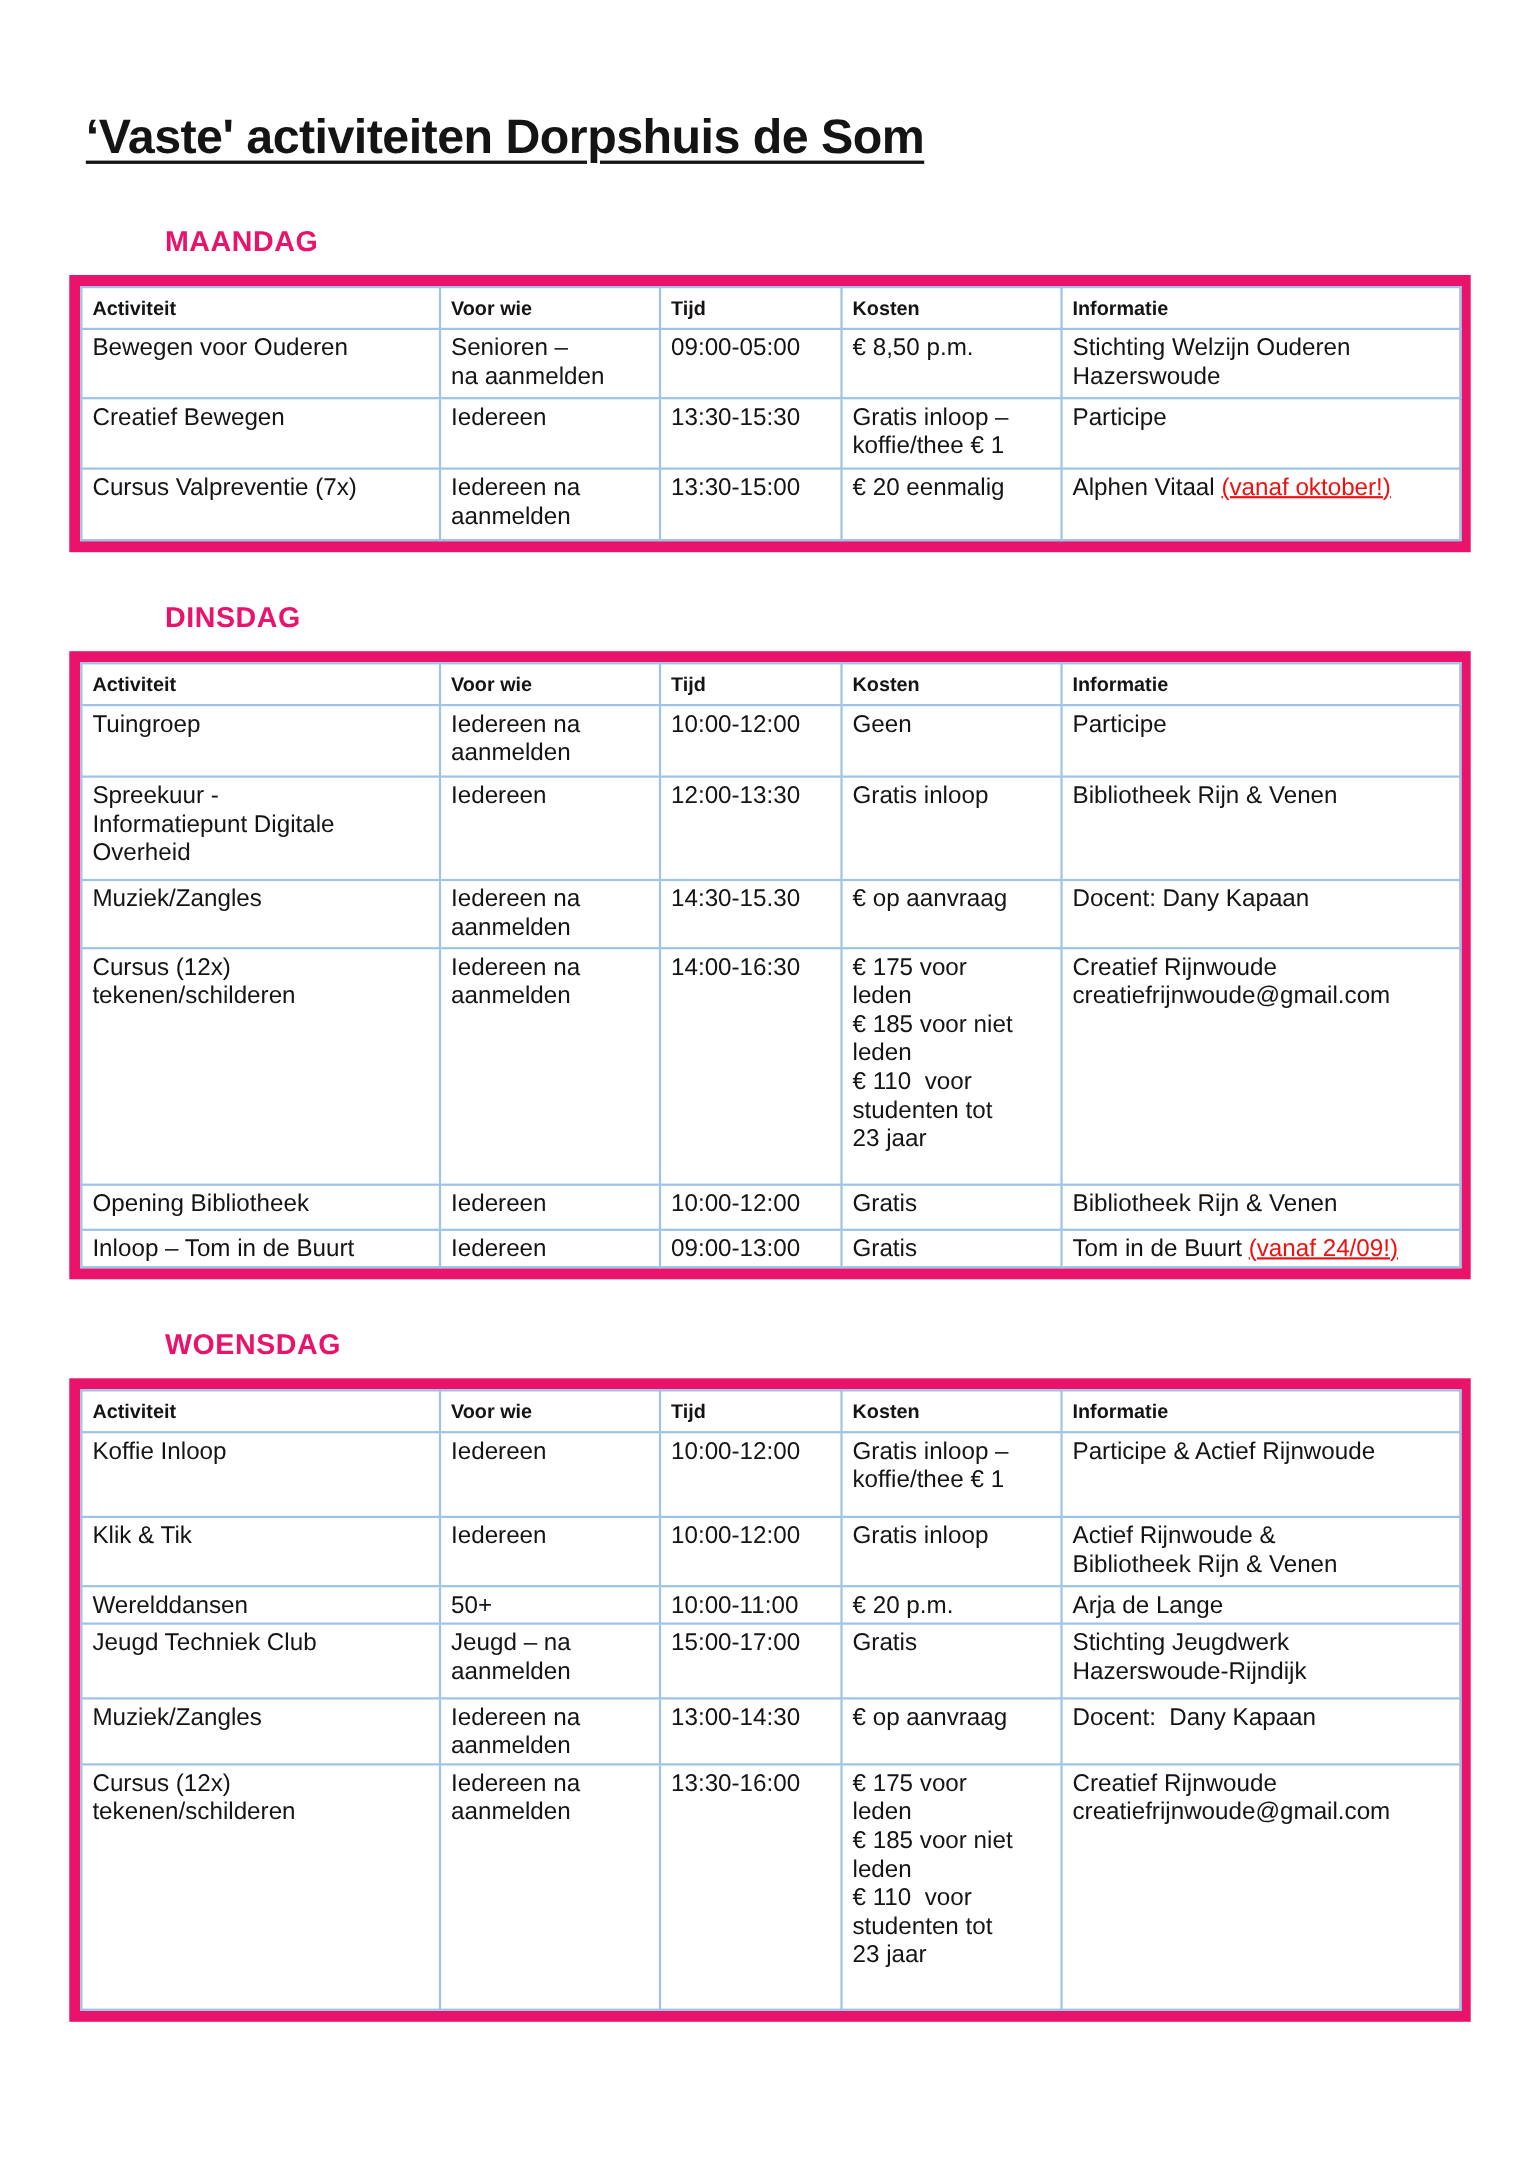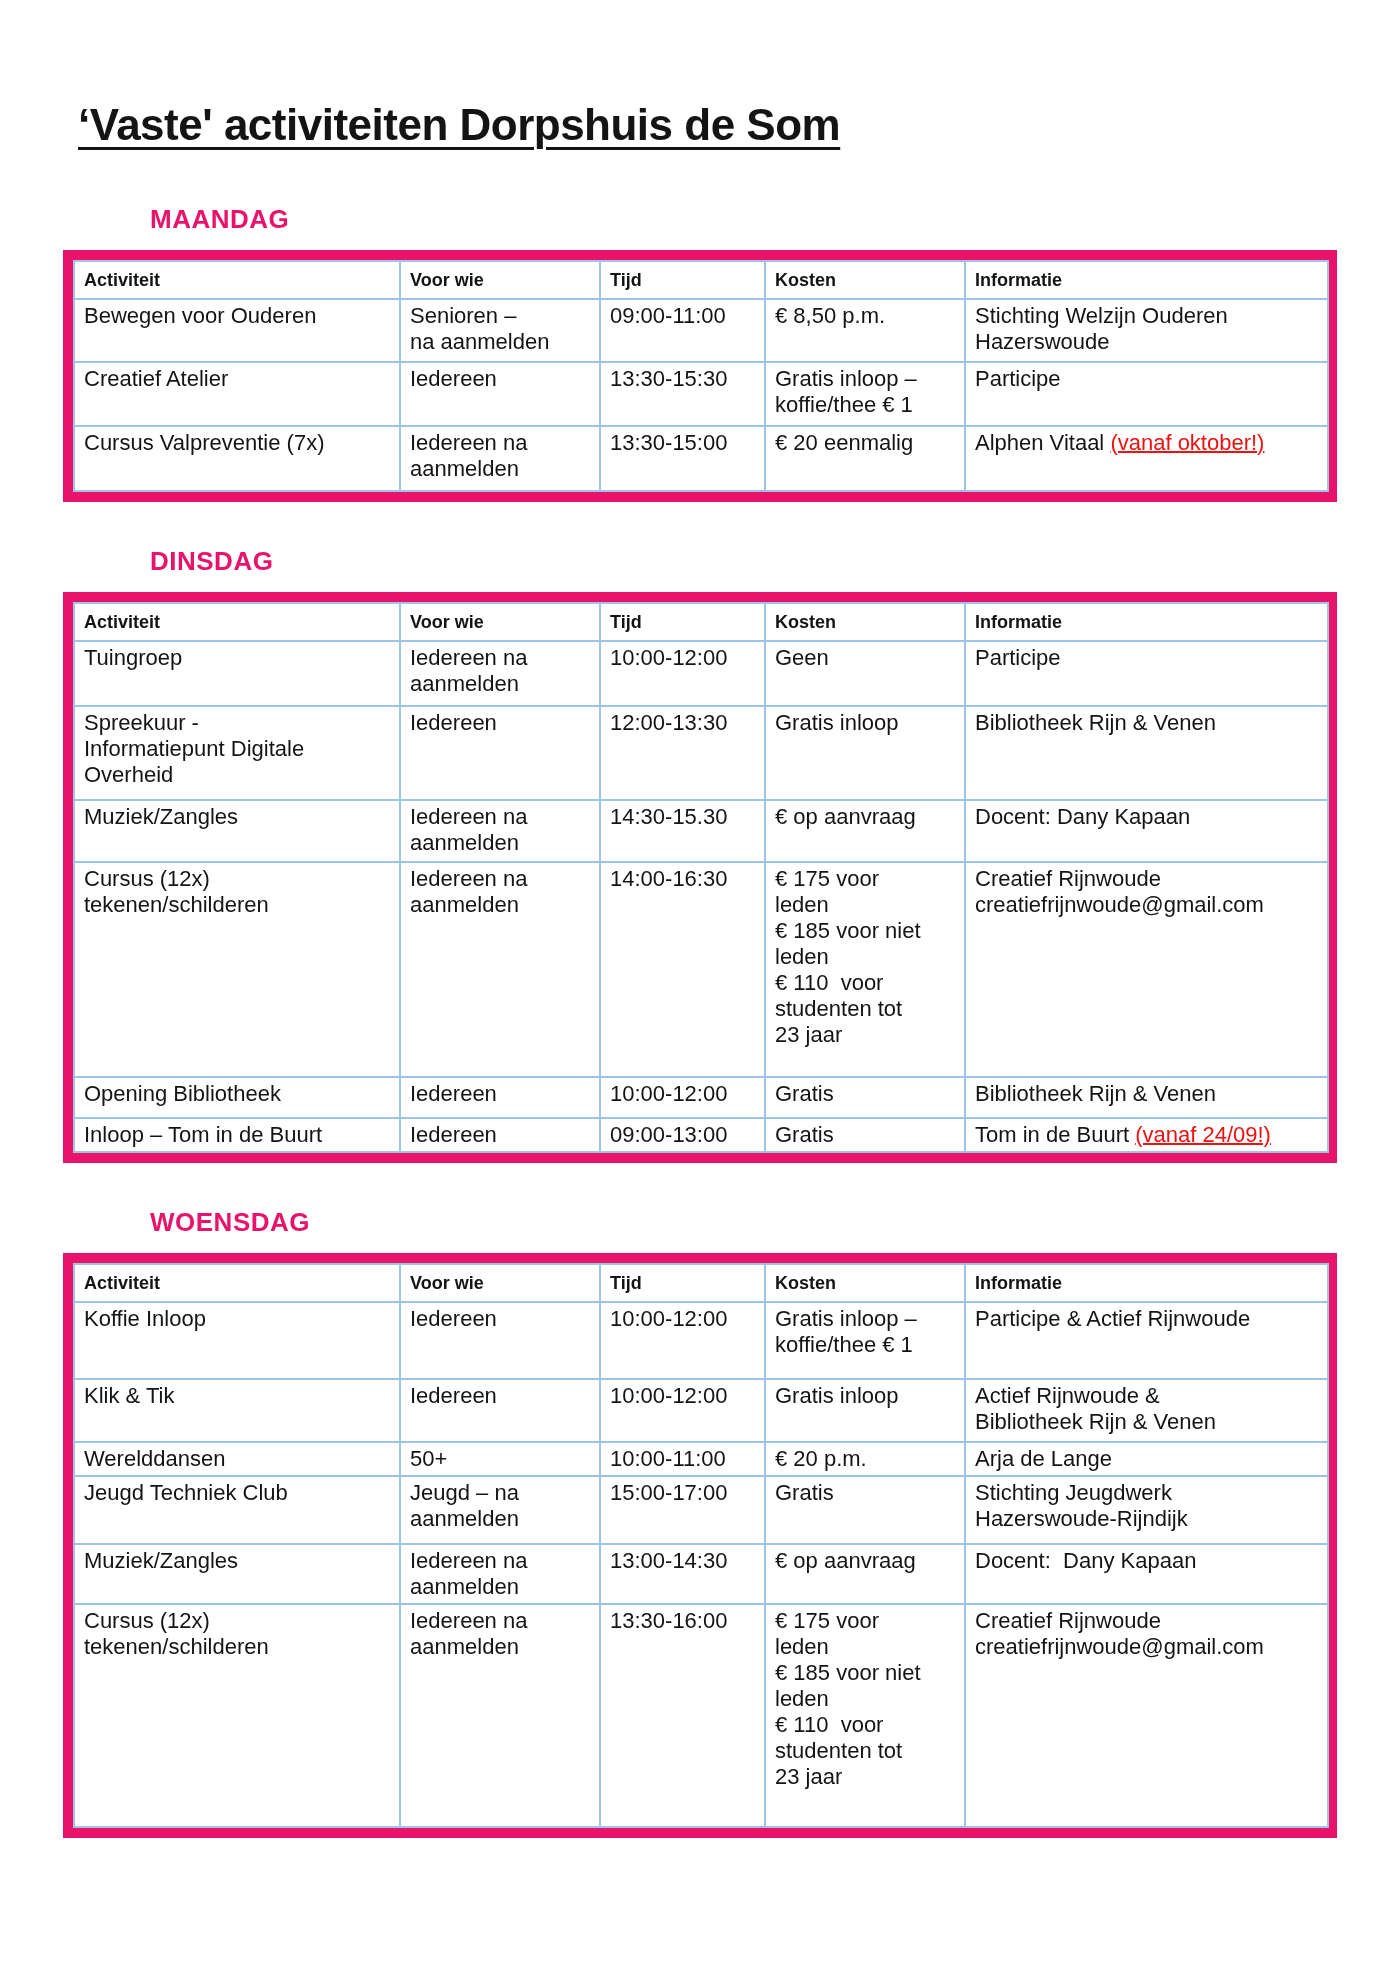--- a/index.html
+++ b/index.html
@@ -90,27 +90,27 @@
               <th>Tijd</th>
               <th>Kosten</th>
               <th>Informatie</th>
             </tr>
           </thead>
           <tbody>
             <tr style="height: 63px; padding-left: 32px;">
               <td>Bewegen voor Ouderen</td>
               <td>Senioren –
 na aanmelden</td>
-              <td>09:00-11:00</td>
+              <td>09:00-05:00</td>
               <td>€ 8,50 p.m.</td>
               <td><span>Stichting Welzijn Ouderen
 Hazerswoude</span></td>
             </tr>
             <tr style="height: 64px;">
-              <td>Creatief Atelier</td>
+              <td>Creatief Bewegen</td>
               <td>Iedereen</td>
               <td>13:30-15:30</td>
               <td>Gratis inloop –
 koffie/thee € 1</td>
               <td><span>Participe</span></td>
             </tr>
             <tr style="height: 65px;">
               <td>Cursus Valpreventie (7x)</td>
               <td>Iedereen na
 aanmelden</td>

